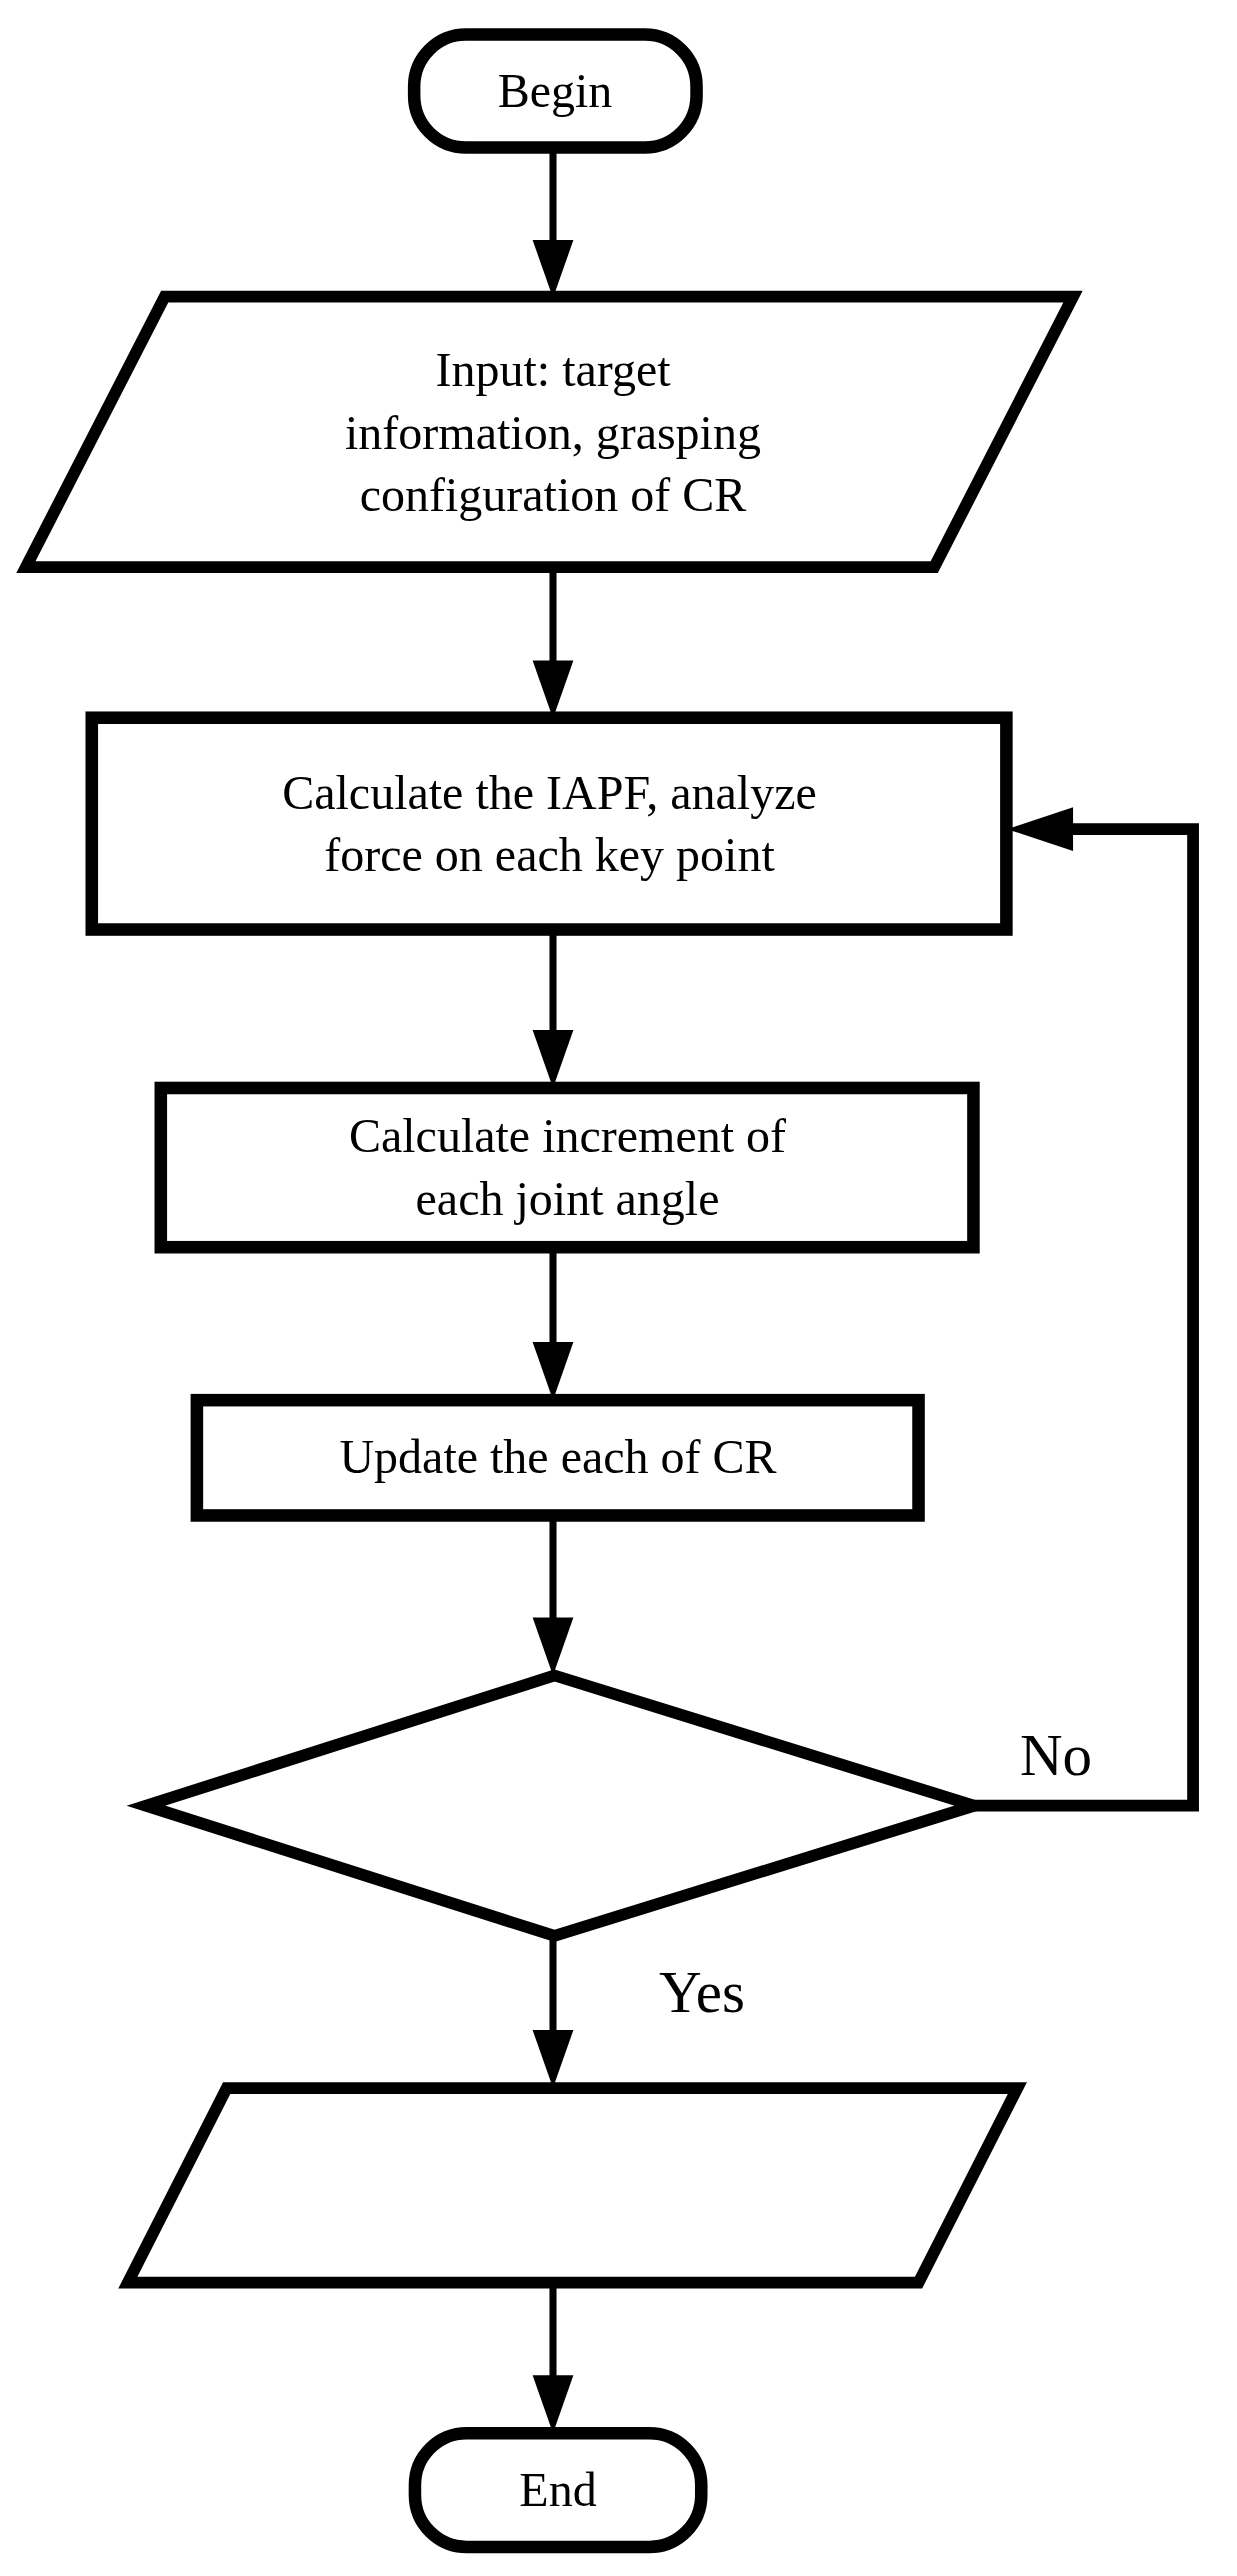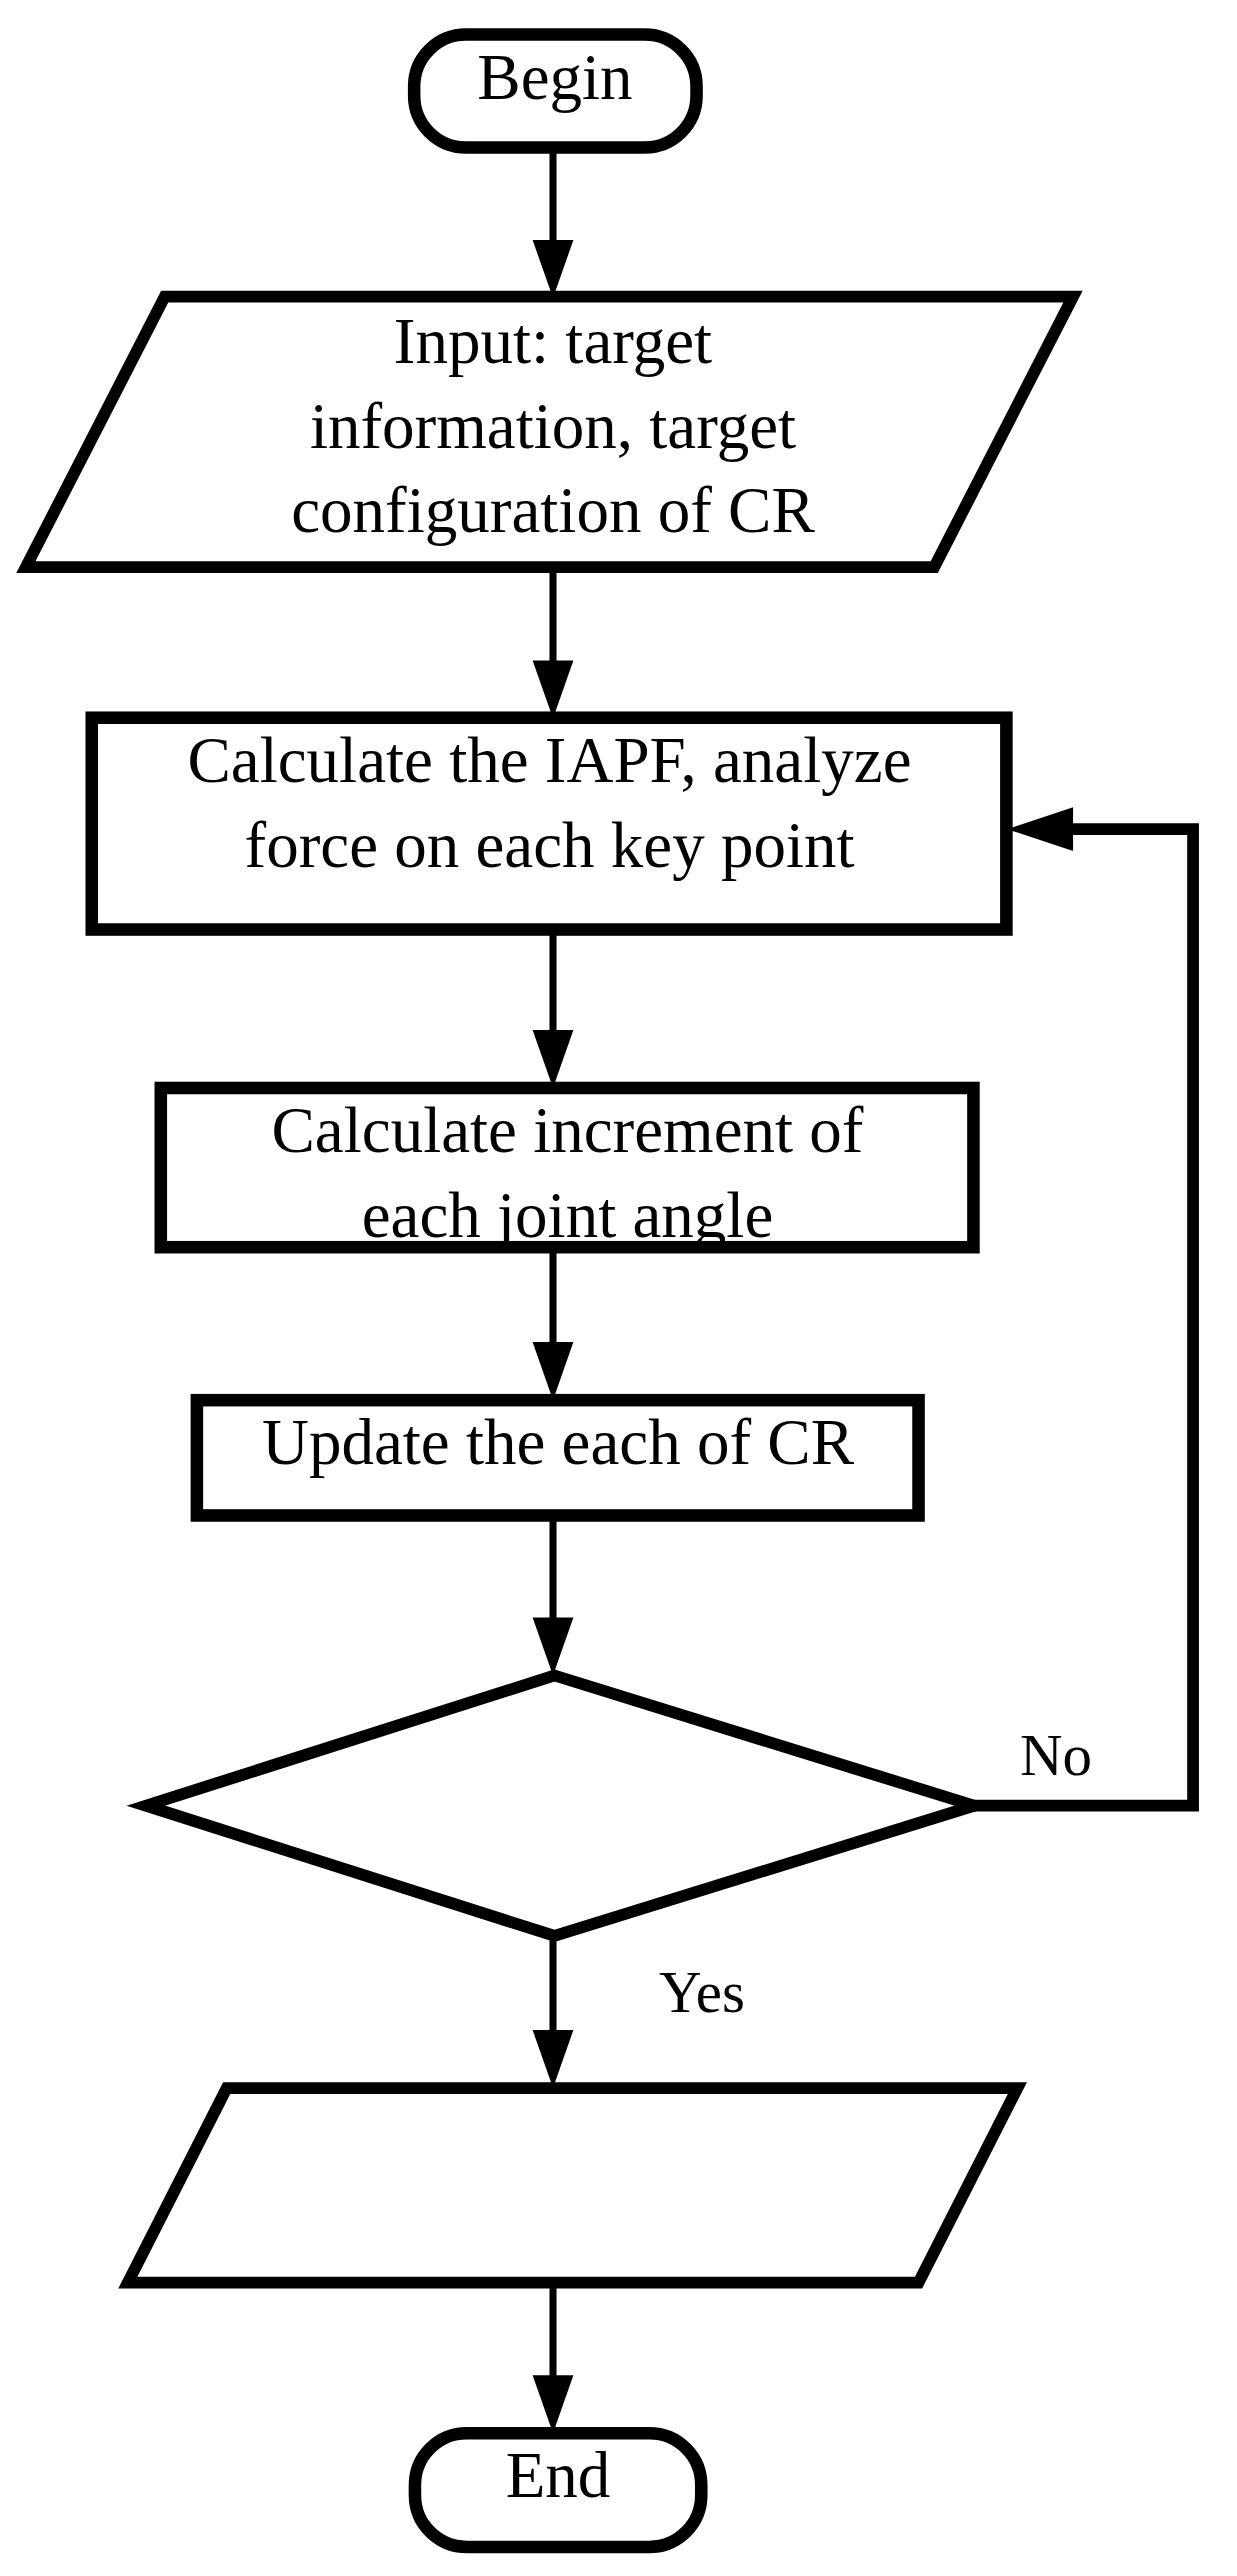--- a/index.html
+++ b/index.html
@@ -21,23 +21,23 @@
     left: 0;
     top: 0;
     width: 1237px;
     height: 2576px;
   }
   .label {
     position: absolute;
     display: flex;
     flex-direction: column;
     align-items: center;
-    justify-content: flex-start;
+    justify-content: center;
     text-align: center;
-    font-size: 65px;
+    font-size: 48px;
     line-height: 1.3;
     white-space: nowrap;
     color: #000000;
   }
   .label .line { display: block; }
   .edge-label {
     position: absolute;
     font-size: 59px;
     line-height: 1;
     white-space: nowrap;
@@ -91,21 +91,21 @@
 
     <rect x="529" y="3102" width="365" height="145" rx="66" ry="66" fill="#fff" stroke="#000" stroke-width="16"></rect>
   </svg>
 
   <div class="label" style="left:414px; top:35px; width:282px; height:113px;">
     <span class="line">Begin</span>
   </div>
 
   <div class="label" style="left:106px; top:299px; width:894px; height:268px;">
     <span class="line">Input: target</span>
-    <span class="line">information, target</span>
+    <span class="line">information, grasping</span>
     <span class="line">configuration of CR</span>
   </div>
 
   <div class="label" style="left:92px; top:718px; width:915px; height:212px;">
     <span class="line">Calculate the IAPF, analyze</span>
     <span class="line">force on each key point</span>
   </div>
 
   <div class="label" style="left:161px; top:1088px; width:813px; height:159px;">
     <span class="line">Calculate increment of</span>

